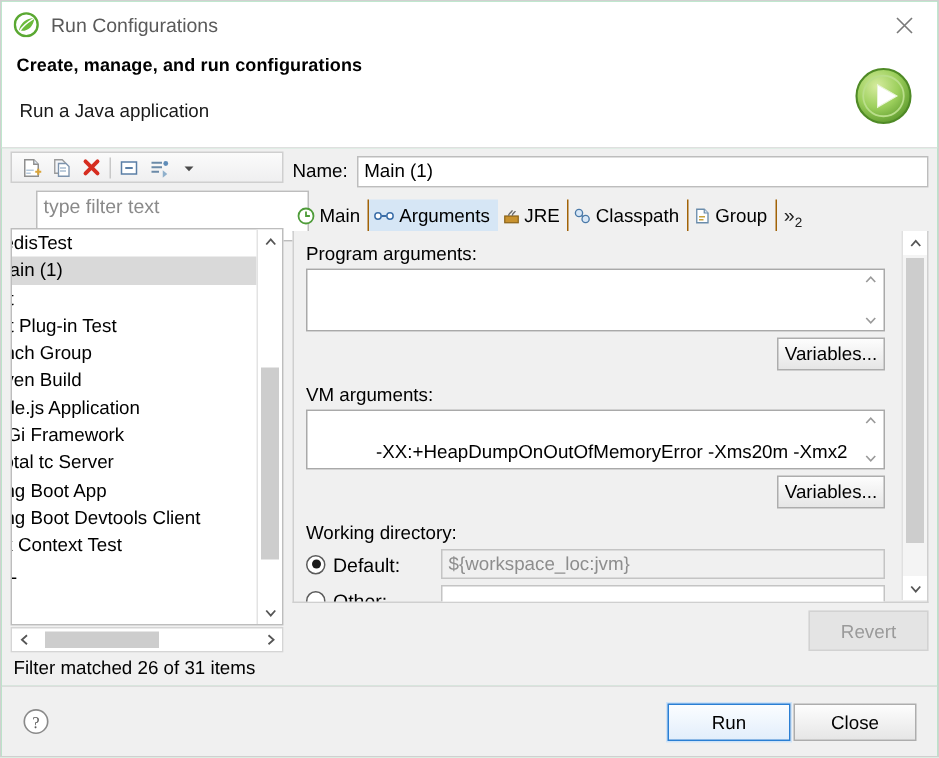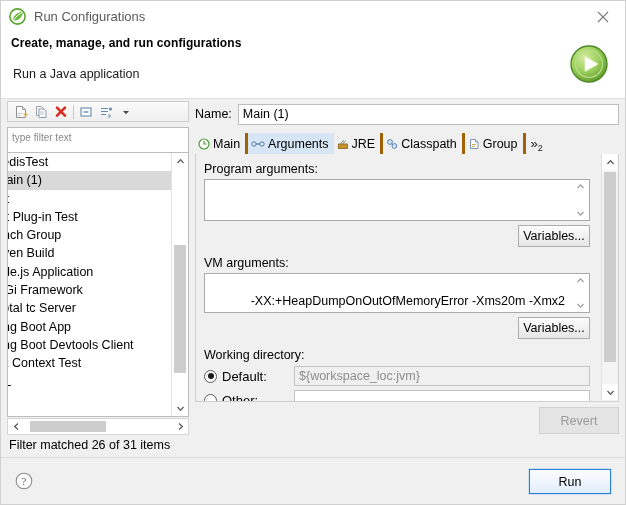--- a/index.html
+++ b/index.html
@@ -103,27 +103,27 @@
     cursor: default;
   }
   .tb-sep {
     width: 1px; height: 14px;
     background: #c8c8c8;
     margin: 0 2px;
   }
 
   .filter-field {
     position: absolute;
-    left: 0; top: 26px;
+    left: 17px; top: 26px;
     width: 182px; height: 34px;
     box-sizing: border-box;
     border: 1px solid #bdbdbd;
     background: #ffffff;
     font-family: "Liberation Sans", sans-serif;
-    font-size: 10px;
+    font-size: 13px;
     color: #8a8a8a;
     padding: 0 4px;
     line-height: 20px;
     white-space: nowrap;
     overflow: hidden;
   }
 
   .list-box {
     position: absolute;
     left: 0; top: 51px;
@@ -242,21 +242,21 @@
     border-bottom: 1px solid #b8cbdd;
   }
   .tab {
     position: relative;
     height: 21px;
     display: flex; align-items: center;
     padding: 0 5px 0 3px;
     font-size: 12.5px;
     color: #000;
     cursor: default;
-    border-right: 3px solid #a16207;
+    border-right: 1px solid #a16207;
     white-space: nowrap;
   }
   .tab .tico { margin-right: 3px; display: flex; align-items: center; }
   .tab.active {
     background: #d6e6f5;
     border-right: none;
   }
   .tab.overflow {
     border-right: none;
     padding-left: 5px;
@@ -701,16 +701,17 @@
 
   <div class="footer">
     <span class="help-icon">
       <svg viewBox="0 0 18 18" width="18" height="18">
         <circle cx="9" cy="9" r="7.8" fill="#ffffff" stroke="#8a8a8a" stroke-width="1.1"></circle>
         <text x="9" y="13" text-anchor="middle" font-family="Liberation Serif, serif" font-size="11" fill="#5c5c5c">?</text>
       </svg>
     </span>
     <div class="footer-buttons">
       <div class="btn default">Run</div>
+      <div class="btn">Close</div>
     </div>
   </div>
 
 </div>
 
 </body></html>

